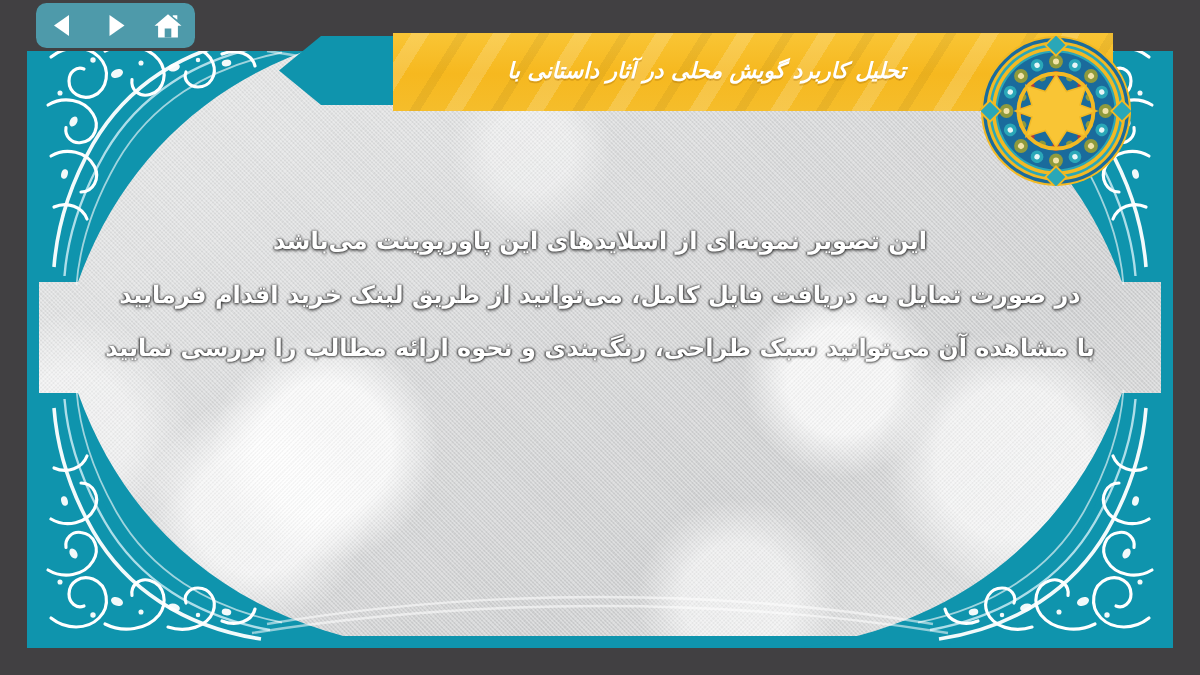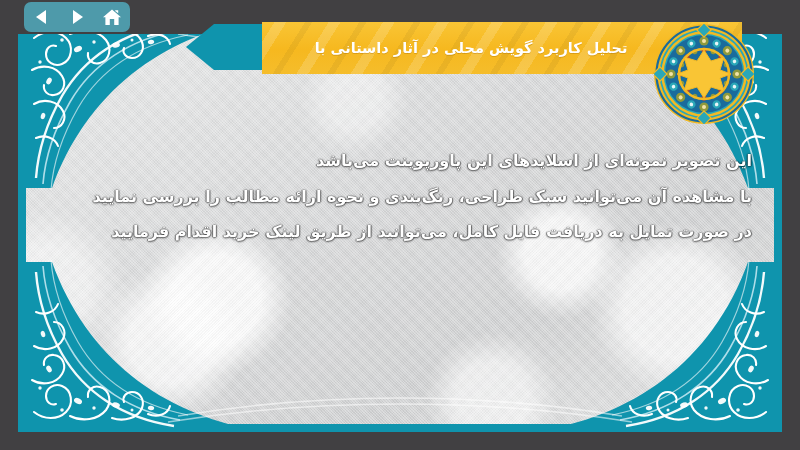--- a/index.html
+++ b/index.html
@@ -113,20 +113,21 @@
   }
   .title-line {
     direction: rtl;
     color: #ffffff;
     font-size: 14.5px;
     font-weight: bold;
     line-height: 1.52;
     text-align: center;
     white-space: nowrap;
     text-shadow: 0 1px 0 rgba(150,95,0,.28);
+    font-style: italic;
   }
 
   
   #banner-tab {
     position: absolute;
     left: 186px;
     top: 24px;
     width: 82px;
     height: 46px;
     z-index: 44;
@@ -145,20 +146,21 @@
   #medallion svg { display: block; }
 
   
   #body-text {
     position: absolute;
     left: 30px;
     top: 125px;
     width: 704px;
     z-index: 20;
     direction: rtl;
+    text-align: center;
   }
   .body-line {
     direction: rtl;
     color: #ffffff;
     font-size: 16px;
     font-weight: bold;
     line-height: 2.22;
     white-space: nowrap;
     text-shadow:
       0 0 2px rgba(0,0,0,.55),
@@ -234,22 +236,22 @@
           <path d="M150,10 C300,34 464,34 614,10"></path>
           <path d="M160,16 C305,40 459,40 604,16"></path>
           <path d="M150,404 C300,380 464,380 614,404"></path>
           <path d="M160,398 C305,374 459,374 604,398"></path>
         </g>
       </svg>
     </div>
 
     <div id="body-text">
       <div class="body-line">این تصویر نمونه‌ای از اسلایدهای این پاورپوینت می‌باشد</div>
+      <div class="body-line">در صورت تمایل به دریافت فایل کامل، می‌توانید از طریق لینک خرید اقدام فرمایید</div>
       <div class="body-line">با مشاهده آن می‌توانید سبک طراحی، رنگ‌بندی و نحوه ارائه مطالب را بررسی نمایید</div>
-      <div class="body-line">در صورت تمایل به دریافت فایل کامل، می‌توانید از طریق لینک خرید اقدام فرمایید</div>
     </div>
 
   </div>
 
   <div id="top-chrome"></div>
 
   <div id="nav-buttons">
     <div class="nav-btn">
       <span>
         <svg width="18" height="18" viewBox="0 0 18 18" xmlns="http://www.w3.org/2000/svg">

